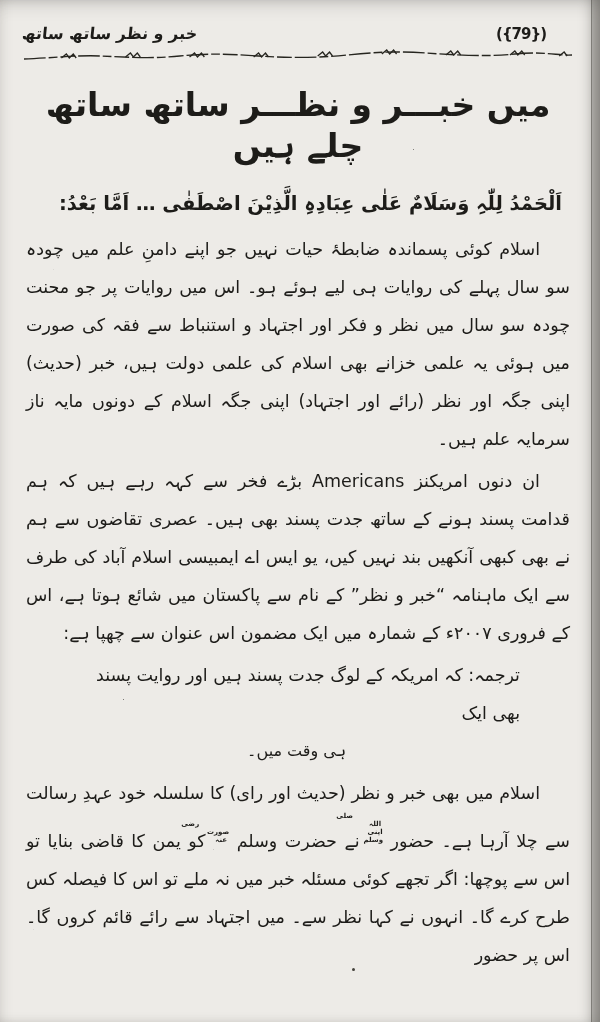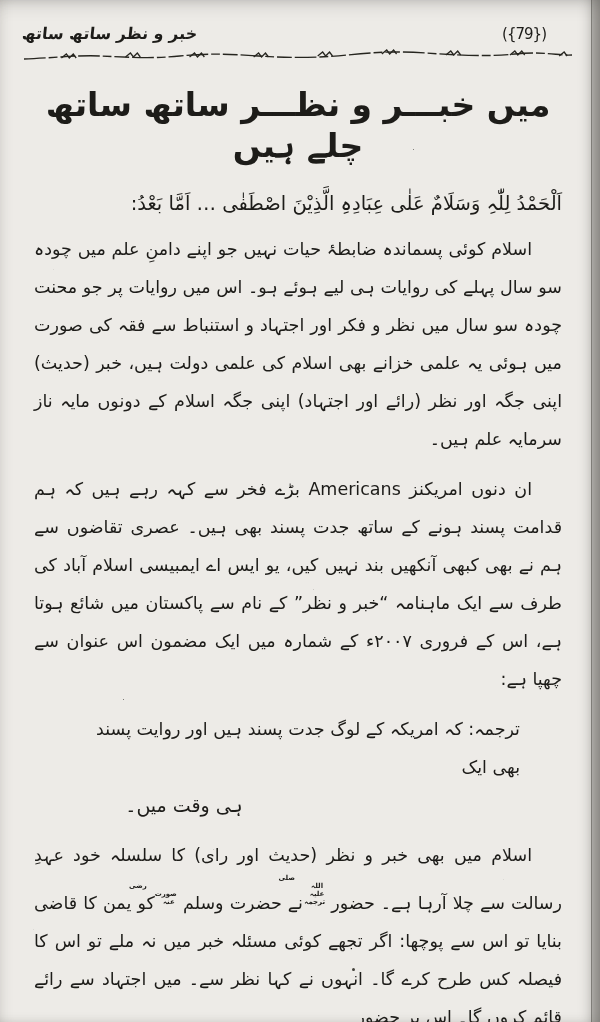--- a/index.html
+++ b/index.html
@@ -42,21 +42,21 @@
   
   .header{
     display:flex;justify-content:space-between;align-items:flex-end;
     padding-top:24px;direction:ltr;
   }
   .running-title{
     font-size:16px;font-weight:bold;direction:rtl;
     transform:skewX(-6deg);
   }
   .page-number{
-    font-size:15px;font-weight:normal;letter-spacing:-1px;
+    font-size:15px;font-weight:bold;letter-spacing:-1px;
     padding-right:28px;
   }
   .rule{margin-top:3px;}
   .rule svg{display:block;width:100%;height:18px;}
 
   
   .chapter{
     text-align:center;direction:rtl;
     margin:52px 0 0;font-size:26px;font-weight:bold;
   }
@@ -81,40 +81,40 @@
   .title{
     text-align:center;direction:rtl;
     font-size:33px;font-weight:bold;
     margin:20px 0 0;line-height:1.25;
   }
 
   
   .arabic{
     direction:rtl;text-align:right;
     margin:20px 12px 0 0;
-    font-size:19.5px;font-weight:normal;
+    font-size:19.5px;font-weight:bold;
     line-height:1.7;
   }
 
   
   .body-text{
     direction:rtl;text-align:justify;
     font-size:17.5px;line-height:38px;
-    margin:12px;
+    margin:4px;
   }
   .body-text.first{margin-top:10px;}
   .indent{text-indent:30px;}
   .translation-line1{
     direction:rtl;
     font-size:17.5px;line-height:38px;
     margin:0 54px 0 70px;
   }
   .translation-line2{
-    direction:rtl;text-align:center;
-    font-size:19px;line-height:38px;
+    direction:rtl;text-align:right;
+    font-size:16px;line-height:38px;
     margin:0 228px 0 0;
   }
   .hon{
     display:inline-block;width:16px;
     font-size:7px;line-height:1.15;font-weight:bold;
     vertical-align:5px;text-align:center;
     white-space:normal;
   }
 </style>
 </head>
@@ -141,21 +141,21 @@
 
   <p class="body-text indent first">اسلام کوئی پسماندہ ضابطۂ حیات نہیں جو اپنے دامنِ علم میں چودہ سو سال پہلے کی روایات ہی لیے ہوئے ہو۔ اس میں روایات پر جو محنت چودہ سو سال میں نظر و فکر اور اجتہاد و استنباط سے فقہ کی صورت میں ہوئی یہ علمی خزانے بھی اسلام کی علمی دولت ہیں، خبر (حدیث) اپنی جگہ اور نظر (رائے اور اجتہاد) اپنی جگہ اسلام کے دونوں مایہ ناز سرمایہ علم ہیں۔</p>
 
   <p class="body-text indent">ان دنوں امریکنز Americans بڑے فخر سے کہہ رہے ہیں کہ ہم قدامت پسند ہونے کے ساتھ جدت پسند بھی ہیں۔ عصری تقاضوں سے ہم نے بھی کبھی آنکھیں بند نہیں کیں، یو ایس اے ایمبیسی اسلام آباد کی طرف سے ایک ماہنامہ “خبر و نظر” کے نام سے پاکستان میں شائع ہوتا ہے، اس کے فروری ۲۰۰۷ء کے شمارہ میں ایک مضمون اس عنوان سے چھپا ہے:</p>
 
   <p class="translation-line1">ترجمہ: کہ امریکہ کے لوگ جدت پسند ہیں اور روایت پسند بھی ایک</p>
   <p class="translation-line2">ہی وقت میں۔</p>
 
   <p class="body-text indent">
     <span>اسلام میں بھی خبر و نظر (حدیث اور رای) کا سلسلہ خود عہدِ رسالت سے چلا آرہا ہے۔ حضور</span>
-    <span class="hon">صلی اللہ علیہ ترجمہ</span>
+    <span class="hon">صلی اللہ اپنی وسلم</span>
     <span>نے حضرت وسلم</span>
     <span class="hon">رضی صورت عنہ</span>
     <span>کو یمن کا قاضی بنایا تو اس سے پوچھا: اگر تجھے کوئی مسئلہ خبر میں نہ ملے تو اس کا فیصلہ کس طرح کرے گا۔ انہوں نے کہا نظر سے۔ میں اجتہاد سے رائے قائم کروں گا۔ اس پر حضور</span>
     
     
   </p>
 
   <div class="speck"></div>
   <div class="edge-band"></div>
 </div>

